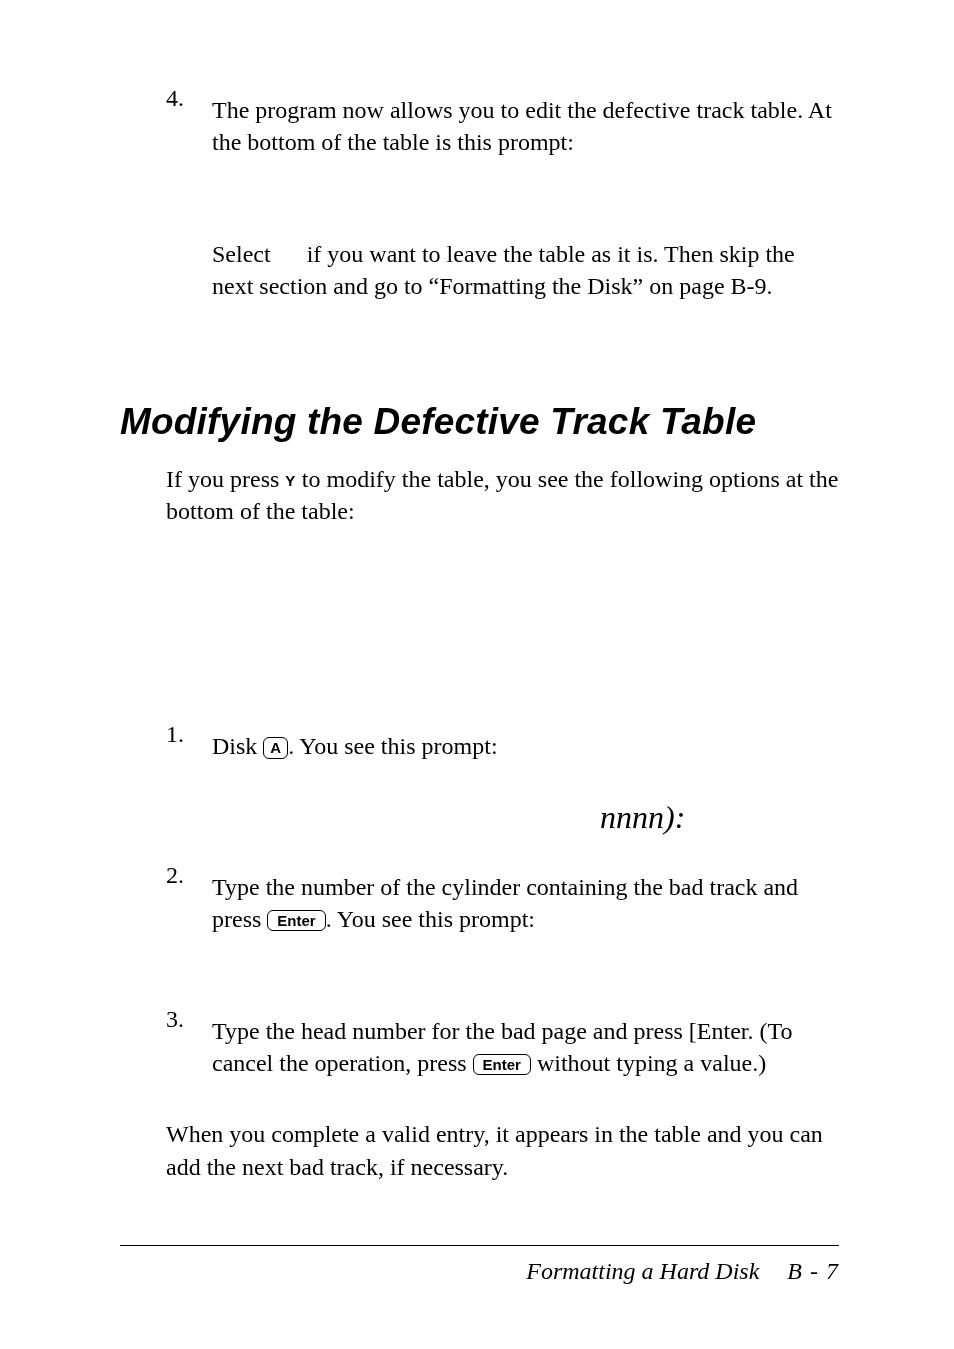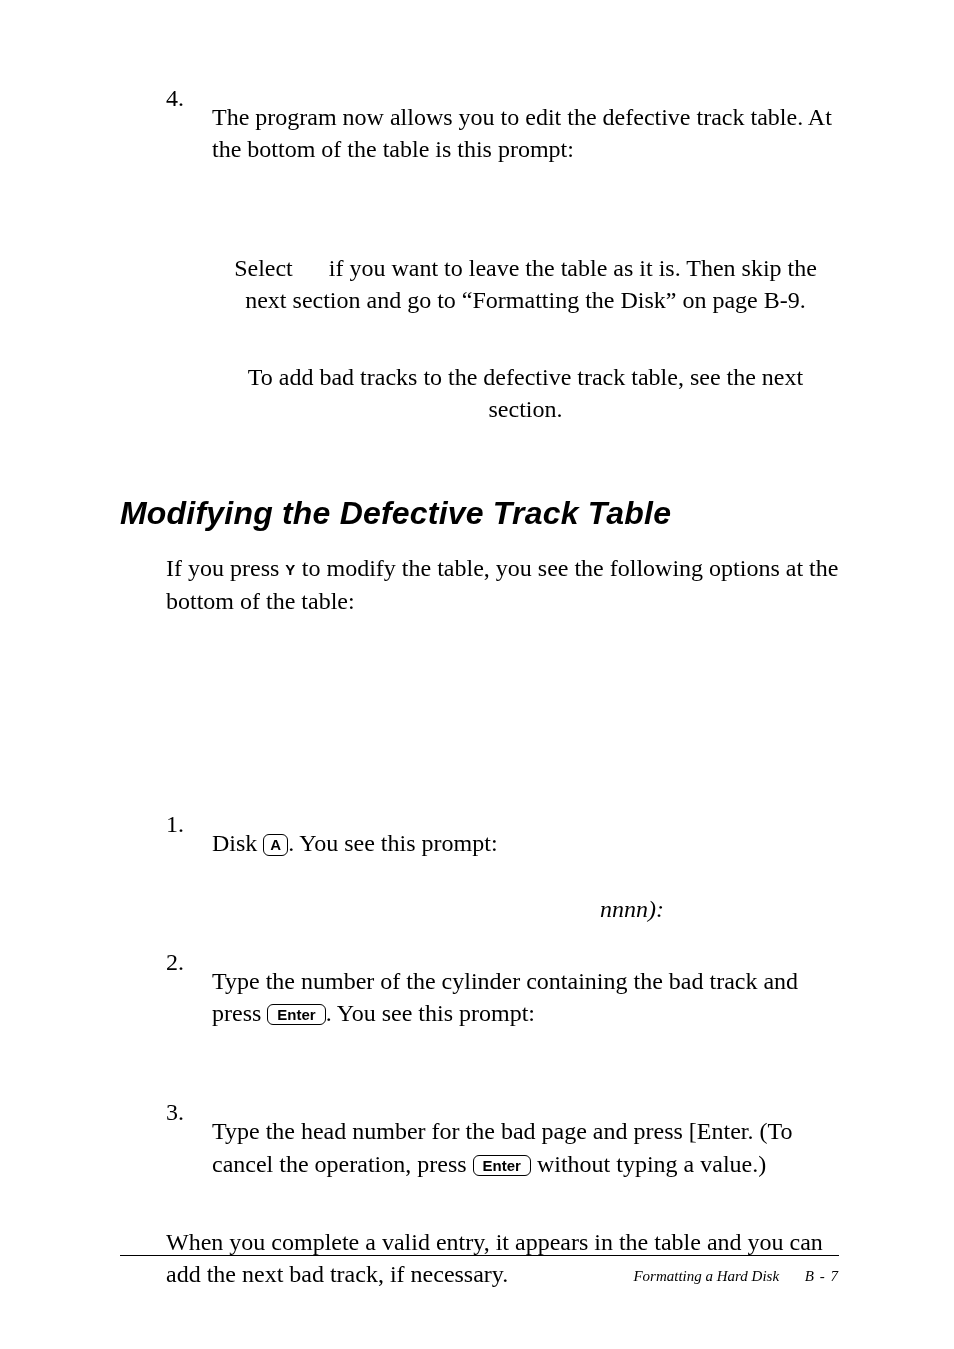--- a/index.html
+++ b/index.html
@@ -35,31 +35,30 @@
       min-width: 26px;
       text-align: left;
       font-size: 24px;
     }
     .list-body {
       flex: 1;
     }
     .para {
       font-size: 24px;
       line-height: 1.35;
-      margin: 16px 0 10px 0;
+      margin: 9px 0 10px 0;
     }
     .indent-block {
       margin-left: 46px;
-      text-align: center;
     }
     .heading {
       font-family: "Helvetica Neue", Helvetica, Arial, sans-serif;
       font-weight: bold;
       font-style: italic;
-      font-size: 32px;
+      font-size: 37px;
       margin: 70px 0 20px 0;
       letter-spacing: 0.2px;
     }
     .small-y {
       font-family: "Helvetica Neue", Helvetica, Arial, sans-serif;
       font-size: 15px;
       font-weight: 700;
       vertical-align: 1px;
       letter-spacing: 0.5px;
     }
@@ -78,39 +77,39 @@
     .key.a {
       padding: 2px 6px 2.5px 6px;
       font-size: 15px;
     }
     .key.enter {
       padding: 2px 9px 2px 9px;
       font-size: 15px;
     }
     .nnnn {
       font-style: italic;
-      font-size: 24px;
+      font-size: 32px;
     }
     .spacer-60 { height: 60px; }
     .spacer-170 { height: 170px; }
     .footer {
       position: absolute;
       left: 120px;
       right: 115px;
       bottom: 64px;
     }
     .footer-line {
       border-top: 1.6px solid #000;
       width: 100%;
       height: 0;
     }
     .footer-text {
       text-align: right;
       margin-top: 12px;
-      font-size: 15px;
+      font-size: 24px;
       font-style: italic;
     }
     .footer-pagenum {
       font-style: italic;
       margin-left: 22px;
       letter-spacing: 1px;
     }
   </style>
 </head>
 <body>
@@ -124,21 +123,20 @@
     </div>
   </div>
 
   <div class="spacer-60"></div>
 
   <div class="indent-block" style="margin-left:92px;">
     <p class="para">
       <span>Select</span><span>&nbsp;&nbsp;&nbsp;&nbsp;&nbsp;</span><span> if you want to leave the table as it is. Then skip the next section and go to “Formatting the Disk” on page B-9.</span>
     </p>
     <div style="height:18px;"></div>
-    <p class="para">To add bad tracks to the defective track table, see the next section.</p>
   </div>
 
   <div class="heading">Modifying the Defective Track Table</div>
 
   <div style="margin-left:46px;">
     <p class="para">
       <span>If you press </span><span class="small-y">Y</span><span> to modify the table, you see the following options at the bottom of the table:</span>
     </p>
   </div>
 

